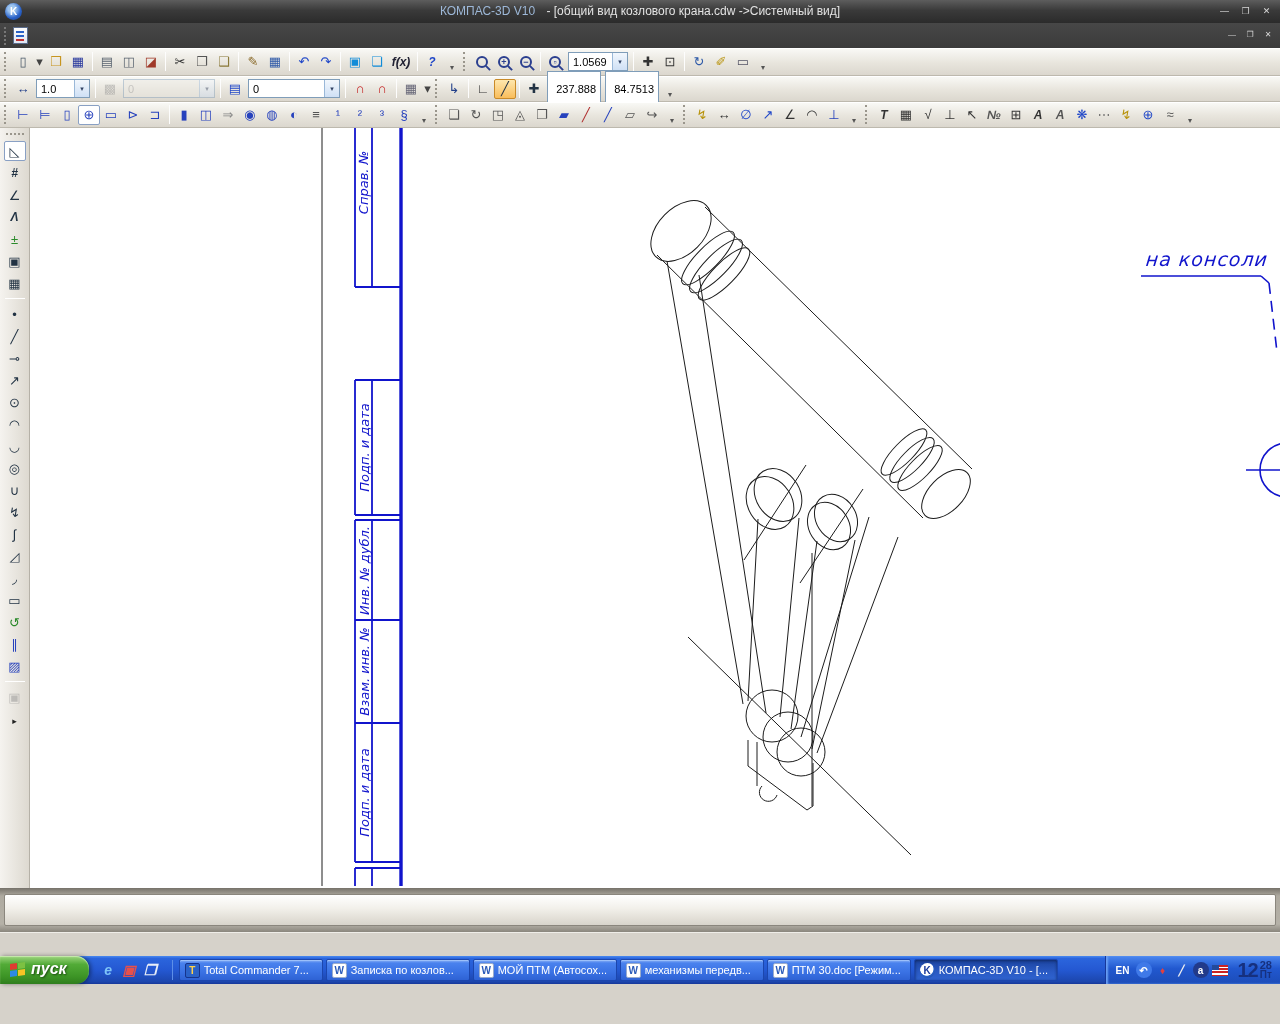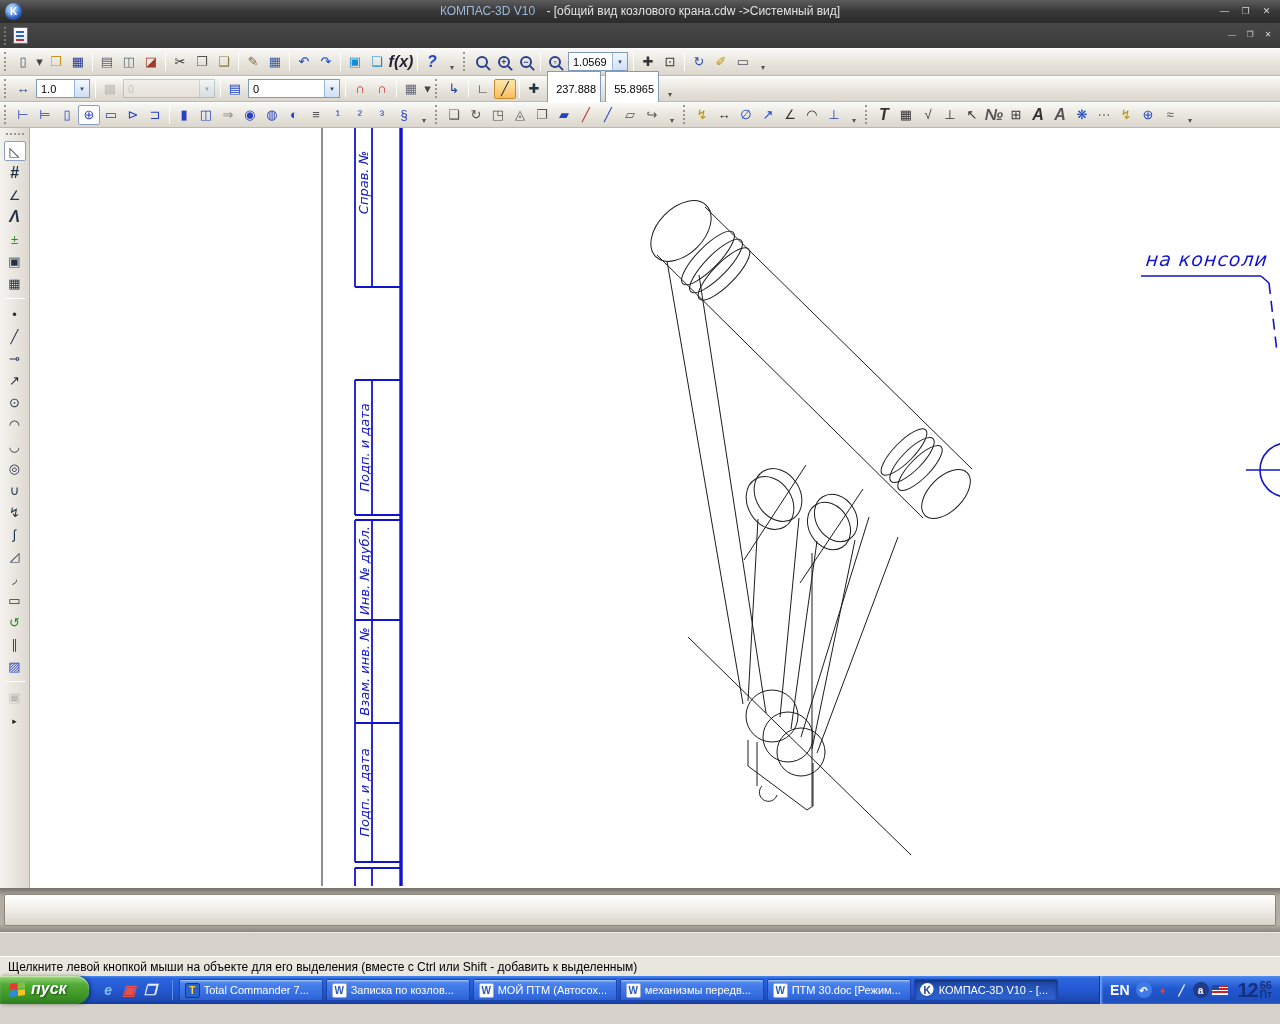--- a/index.html
+++ b/index.html
@@ -23,21 +23,21 @@
   #child-doc-icon { width:15px; height:17px; background:linear-gradient(#fdfdfd,#dfe6f2); border:1px solid #5a6c8c; margin-right:10px; position:relative; }
   #child-doc-icon::after { content:""; position:absolute; left:2px; top:3px; width:8px; height:2px; background:#2a62c8; box-shadow:0 4px 0 #2a62c8, 0 8px 0 #c03030; }
   .mi { color:#ececec; padding:3px 9px; cursor:default; }
   #menubar .winbtns { top:5px; } #menubar .wb { width:16px; height:13px; font-size:8px; }
 
   
   .tbrow { display:flex; align-items:center; background:linear-gradient(#fafaf7,#e8e5dd 55%,#dbd7ce); border-bottom:1px solid #bdb9ae; box-shadow:inset 0 1px 0 #fff; padding:0 2px; flex:0 0 auto; }
   #tb1 { height:28px; } #tb2 { height:26px; } #tb3 { height:26px; }
   .tb { width:22px; height:20px; display:flex; align-items:center; justify-content:center; border-radius:2px; flex:0 0 auto; }
   .g { font-size:13px; line-height:1; }
-  .gt { font-size:16px; font-weight:bold; font-style:italic; }
+  .gt { font-size:12px; font-weight:bold; font-style:italic; }
   .act { background:linear-gradient(#fee7ae,#f9bd5b); border:1px solid #c98a28; }
   .prs { background:#fff; border:1px solid #89a0c4; }
   .dis { opacity:.45; }
   .sep { width:1px; height:19px; background:#a8a49a; border-right:1px solid #fdfdfd; margin:0 3px; flex:0 0 auto; }
   .grip { width:4px; height:19px; border-left:2px dotted #9a968c; margin:0 4px 0 2px; flex:0 0 auto; }
   .chev { width:12px; height:20px; display:flex; align-items:flex-end; justify-content:center; font-size:8px; color:#555; margin:0 3px; flex:0 0 auto; }
   .combo { background:#fff; border:1px solid #7f9db9; height:19px; display:flex; align-items:center; justify-content:space-between; font-size:11px; padding-left:4px; margin:0 2px; flex:0 0 auto; }
   .combo .cv { overflow:hidden; white-space:nowrap; }
   .combo .ca { width:15px; height:17px; background:linear-gradient(#f2f7fd,#cfe0f5); border-left:1px solid #9ab8d8; display:flex; align-items:center; justify-content:center; font-size:7px; color:#346; }
   .combo.dis { background:#eceae4; color:#999; }
@@ -95,21 +95,21 @@
     background:linear-gradient(#8fb4f5,#4a82ee 15%,#3a72e4 60%,#2e62d4); border:1px solid #1c46ad; box-shadow:inset 0 1px 0 #9cc0fa;
     color:#fff; font-size:11px; white-space:nowrap; overflow:hidden; }
   .taskbtn.activebtn { background:linear-gradient(#1c44a0,#2a5ac4 60%,#2f63d0); box-shadow:inset 0 1px 3px #102a66; }
   .tlabel { overflow:hidden; white-space:nowrap; }
   .tic { flex:0 0 15px; width:15px; height:15px; display:flex; align-items:center; justify-content:center; font-size:10px; font-weight:bold; border-radius:2px; }
   .ic-word { background:#fff; border:1px solid #9aaccc; color:#2b5bb8; }
   .ic-tc { background:#2a62c8; border:1px solid #16348c; color:#ffd24a; }
   .ic-kompas { background:radial-gradient(circle at 45% 40%, #fff 0 52%, #2a62c8 58%, #173c86); color:#1a3a9c; border-radius:50%; }
   #tray { height:28px; display:flex; align-items:center; gap:4px; padding:0 8px 0 10px; margin-left:4px;
     background:linear-gradient(#4a86ef,#2158cf 45%,#1c4cb8); border-left:1px solid #16379a; box-shadow:inset 2px 0 2px #6ba0f5; }
-  #tray-lang { color:#fff; font-weight:bold; font-size:14px; margin-right:2px; }
+  #tray-lang { color:#fff; font-weight:bold; font-size:10px; margin-right:2px; }
   .trayic { width:16px; height:16px; display:flex; align-items:center; justify-content:center; font-size:10px; font-weight:bold; }
   .trayic.round { border-radius:50%; }
   .usflag { width:16px; height:11px; background:repeating-linear-gradient(180deg,#c22 0 1.6px,#fff 1.6px 3.2px); position:relative; }
   .usflag::after { content:""; position:absolute; left:0; top:0; width:7px; height:5px; background:#234a9a; }
   #clock { display:flex; align-items:center; gap:2px; margin-left:6px; color:#16307f; font-weight:bold; }
   #clock .ch { font-size:20px; letter-spacing:-1px; }
   #clock .ccol { display:flex; flex-direction:column; line-height:10px; }
   #clock .cm { font-size:11px; } #clock .cd { font-size:10px; }
 </style>
 </head>
@@ -285,21 +285,21 @@
         <span class="g" style="color: rgb(51, 51, 51);">∟</span>
       </span>
       <span class="tb act">
         <span class="g" style="color: rgb(34, 51, 68);">╱</span>
       </span>
       <span class="sep"></span>
       <span class="tb">
         <span class="g" style="color: rgb(34, 51, 68);">✚</span>
       </span>
       <span class="fld" style="width: 54px;">237.888</span>
-      <span class="fld" style="width: 54px;">55.8965</span>
+      <span class="fld" style="width: 54px;">84.7513</span>
       <span class="chev">▾</span>
     </div>
   <div id="tb3" class="tbrow">
       <span class="grip"></span>
       <span class="tb">
         <span class="g" style="color: rgb(39, 66, 189);">⊢</span>
       </span>
       <span class="tb">
         <span class="g" style="color: rgb(39, 66, 189);">⊨</span>
       </span>
@@ -620,23 +620,20 @@
     </div>
   </div>
 
   <div id="hscroll">
     <div id="hthumb"></div>
   </div>
 
   <div id="gapstrip"></div>
 
 
-  <div id="statusbar">
-    <span>Щелкните левой кнопкой мыши на объекте для его выделения (вместе с Ctrl или Shift - добавить к выделенным)</span>
-  </div>
 
   <div id="taskbar">
     <span id="startbtn">
       <span class="flag">
           <i></i>
           <i></i>
           <i></i>
           <i></i>
         </span>
       <span>пуск</span>
@@ -684,20 +681,20 @@
       <span id="tray-icons" style="display:flex;align-items:center;gap:3px">
           <span class="trayic round" style="background: rgb(63, 121, 232); color: rgb(255, 255, 255);">↶</span>
           <span class="trayic" style="color: rgb(224, 64, 64);">♦</span>
           <span class="trayic" style="color: rgb(240, 240, 240);">╱</span>
           <span class="trayic round" style="background: rgb(34, 58, 138); color: rgb(255, 255, 255);">a</span>
           <span class="usflag"></span>
         </span>
       <span id="clock">
         <span class="ch">12</span>
         <span class="ccol">
-          <span class="cm">66</span>
+          <span class="cm">28</span>
           <span class="cd">Пт</span>
         </span>
       </span>
     </span>
   </div>
 
 </div>
 
 </body></html>

